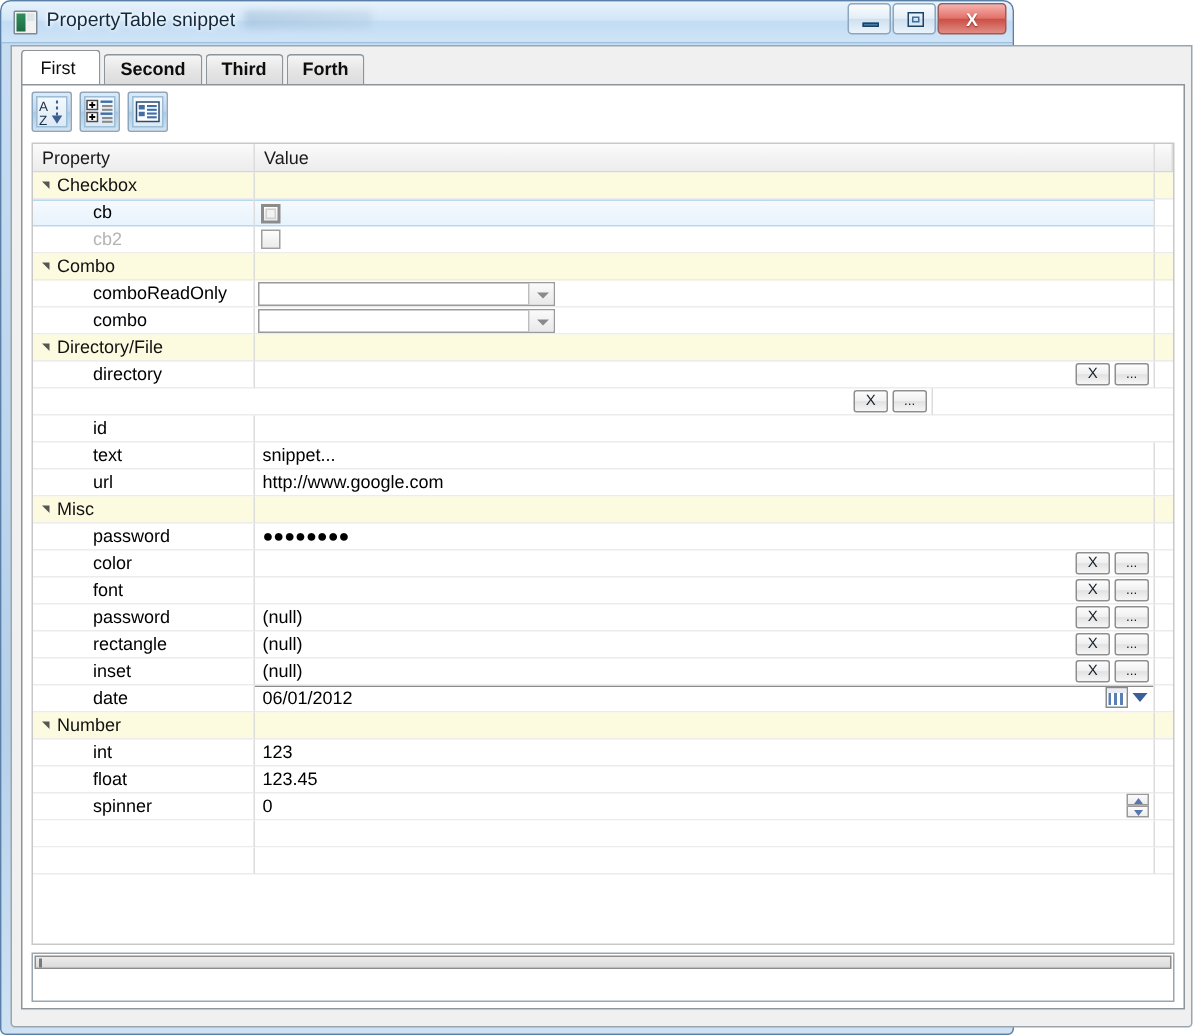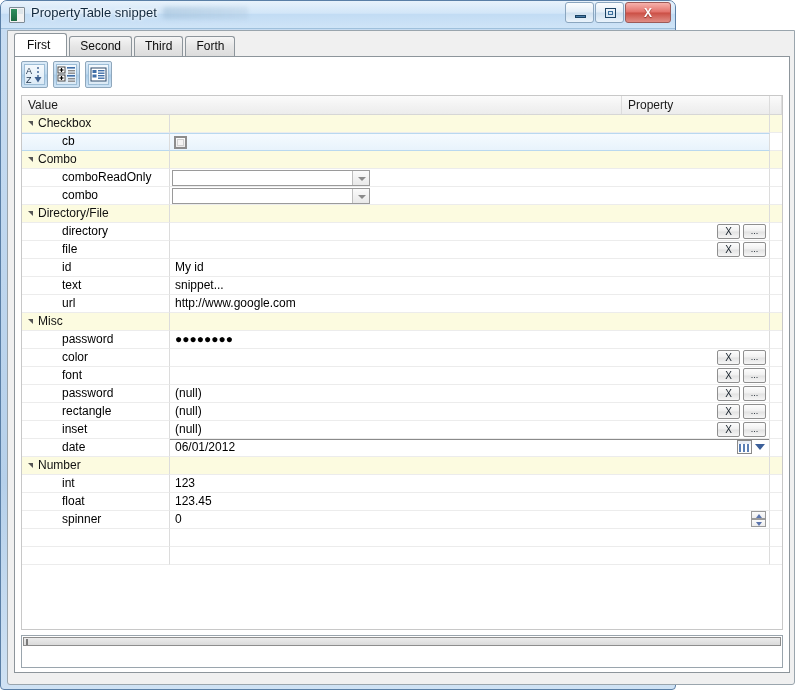--- a/index.html
+++ b/index.html
@@ -108,20 +108,21 @@
     height: 20px;
     padding: 0 10px;
     font-size: 12px; color: #0d0d0d;
     line-height: 19px;
     border: 1px solid #8d959b;
     border-bottom: none;
     border-radius: 3px 3px 0 0;
     background: linear-gradient(to bottom,#f6f6f6 0%,#e6e6e6 50%,#dcdcdc 100%);
     margin-right: 2px;
     position: relative;
+    font-weight: bold;
   }
   .tab.active {
     height: 23px; line-height: 22px;
     background: #ffffff;
     border-color: #8d959b;
     z-index: 3;
     font-weight: normal;
     padding: 0 16px 0 12px;
   }
 
@@ -405,39 +406,46 @@
               <rect x="9" y="7.5" width="6.5" height="1.4" fill="#3f6ea8"></rect>
               <rect x="9" y="10" width="6.5" height="1.4" fill="#3f6ea8"></rect>
               <rect x="9" y="12.5" width="6.5" height="1.4" fill="#3f6ea8"></rect>
             </svg>
           </div>
         </div>
       </div>
 
       <div id="table">
         <div id="thead">
+          <div class="th col-prop">Property</div>
           <div class="th col-val">Value</div>
-          <div class="th col-prop">Property</div>
           <div class="th col-ext"></div>
         </div>
         <div id="tbody">
             <div class="row cat">
               <div class="cell-prop"><span class="twisty"></span><span>Checkbox</span></div>
               <div class="cell-val"><span></span></div>
               <div class="cell-ext"></div>
             </div>
             <div class="row child selected">
               <div class="cell-prop"><span>cb</span></div>
               <div class="cell-val">
                 <span class="cb focused">
                   <i></i>
                 </span>
               </div>
               <div class="cell-ext"></div>
             </div>
+            <div class="row child disabled">
+              <div class="cell-prop"><span>cb2</span></div>
+              <div class="cell-val">
+                <span class="cb"></span>
+              </div>
+              <div class="cell-ext"></div>
+            </div>
             <div class="row cat">
               <div class="cell-prop"><span class="twisty"></span><span>Combo</span></div>
               <div class="cell-val"><span></span></div>
               <div class="cell-ext"></div>
             </div>
             <div class="row child">
               <div class="cell-prop"><span>comboReadOnly</span></div>
               <div class="cell-val">
                 <span class="combo">
                   <span class="arrowbox"></span>
@@ -461,30 +469,28 @@
             </div>
             <div class="row child">
               <div class="cell-prop"><span>directory</span></div>
               <div class="cell-val"><span></span><span class="minibtns">
                   <span class="minibtn">X</span>
                   <span class="minibtn dots">...</span>
                 </span></div>
               <div class="cell-ext"></div>
             </div>
             <div class="row child">
-              <div class="cell-prop"><span>file</span></div>
               <div class="cell-val"><span></span><span class="minibtns">
                   <span class="minibtn">X</span>
                   <span class="minibtn dots">...</span>
                 </span></div>
               <div class="cell-ext"></div>
             </div>
             <div class="row child">
               <div class="cell-prop"><span>id</span></div>
-              <div class="cell-val"><span>My id</span></div>
               <div class="cell-ext"></div>
             </div>
             <div class="row child">
               <div class="cell-prop"><span>text</span></div>
               <div class="cell-val"><span>snippet...</span></div>
               <div class="cell-ext"></div>
             </div>
             <div class="row child">
               <div class="cell-prop"><span>url</span></div>
               <div class="cell-val"><span>http://www.google.com</span></div>

